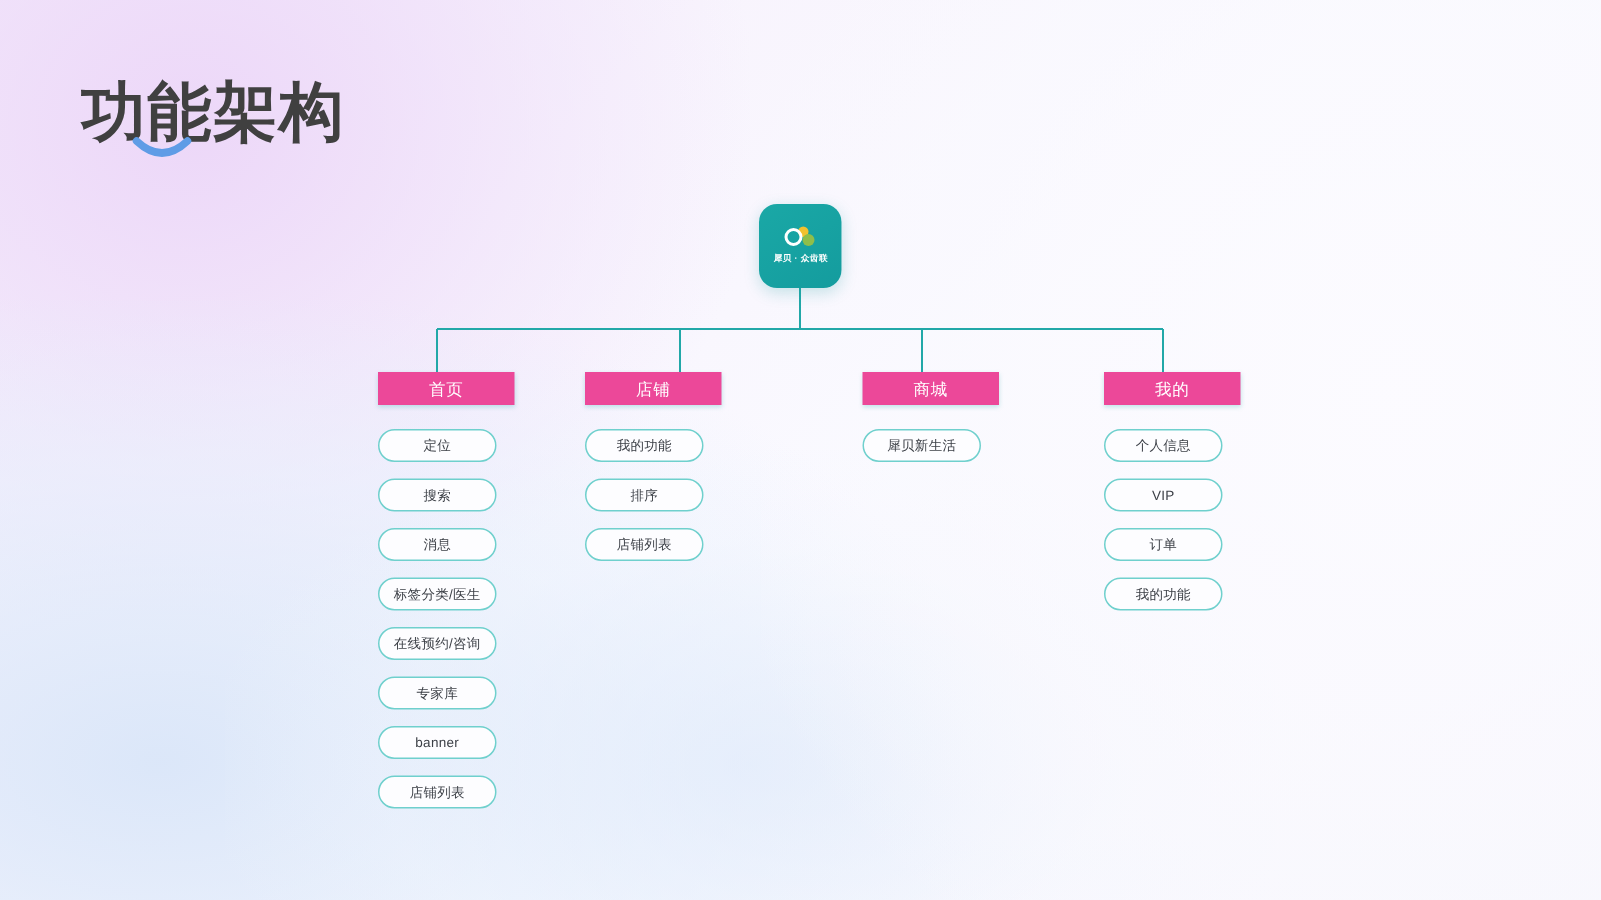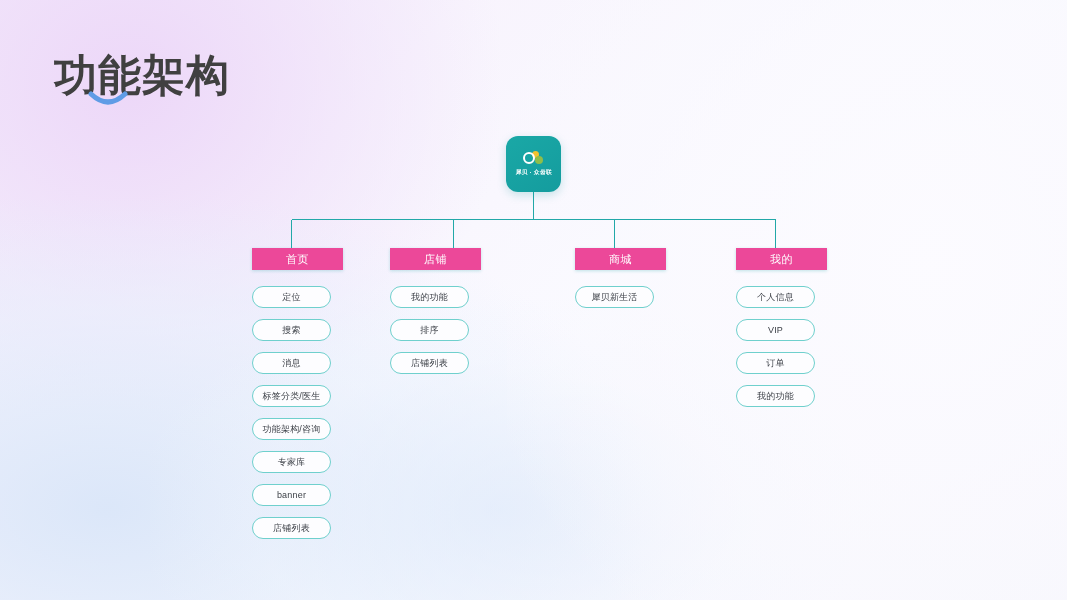--- a/index.html
+++ b/index.html
@@ -217,21 +217,21 @@
     <div class="root-label">犀贝 · 众齿联</div>
   </div>
 
   <div class="column col-1">
     <div class="col-header">首页</div>
     <div class="col-items">
       <div class="pill">定位</div>
       <div class="pill">搜索</div>
       <div class="pill">消息</div>
       <div class="pill">标签分类/医生</div>
-      <div class="pill">功能架构/咨询</div>
+      <div class="pill">在线预约/咨询</div>
       <div class="pill">专家库</div>
       <div class="pill">banner</div>
       <div class="pill">店铺列表</div>
     </div>
   </div>
 
   <div class="column col-2">
     <div class="col-header">店铺</div>
     <div class="col-items">
       <div class="pill">我的功能</div>

